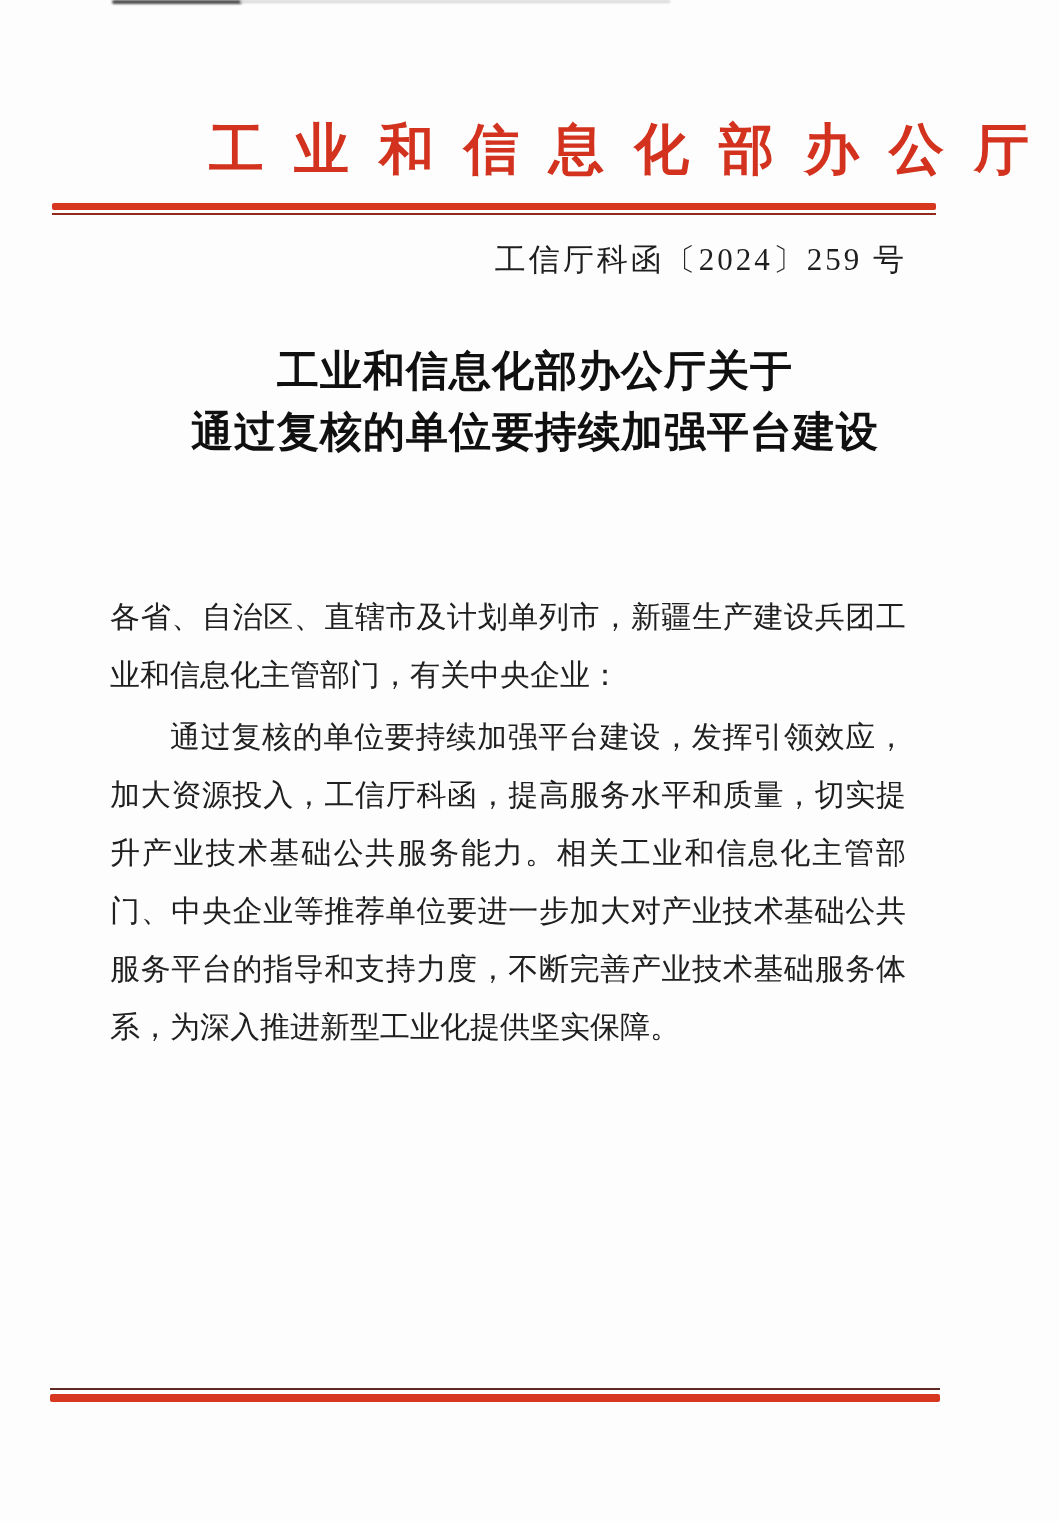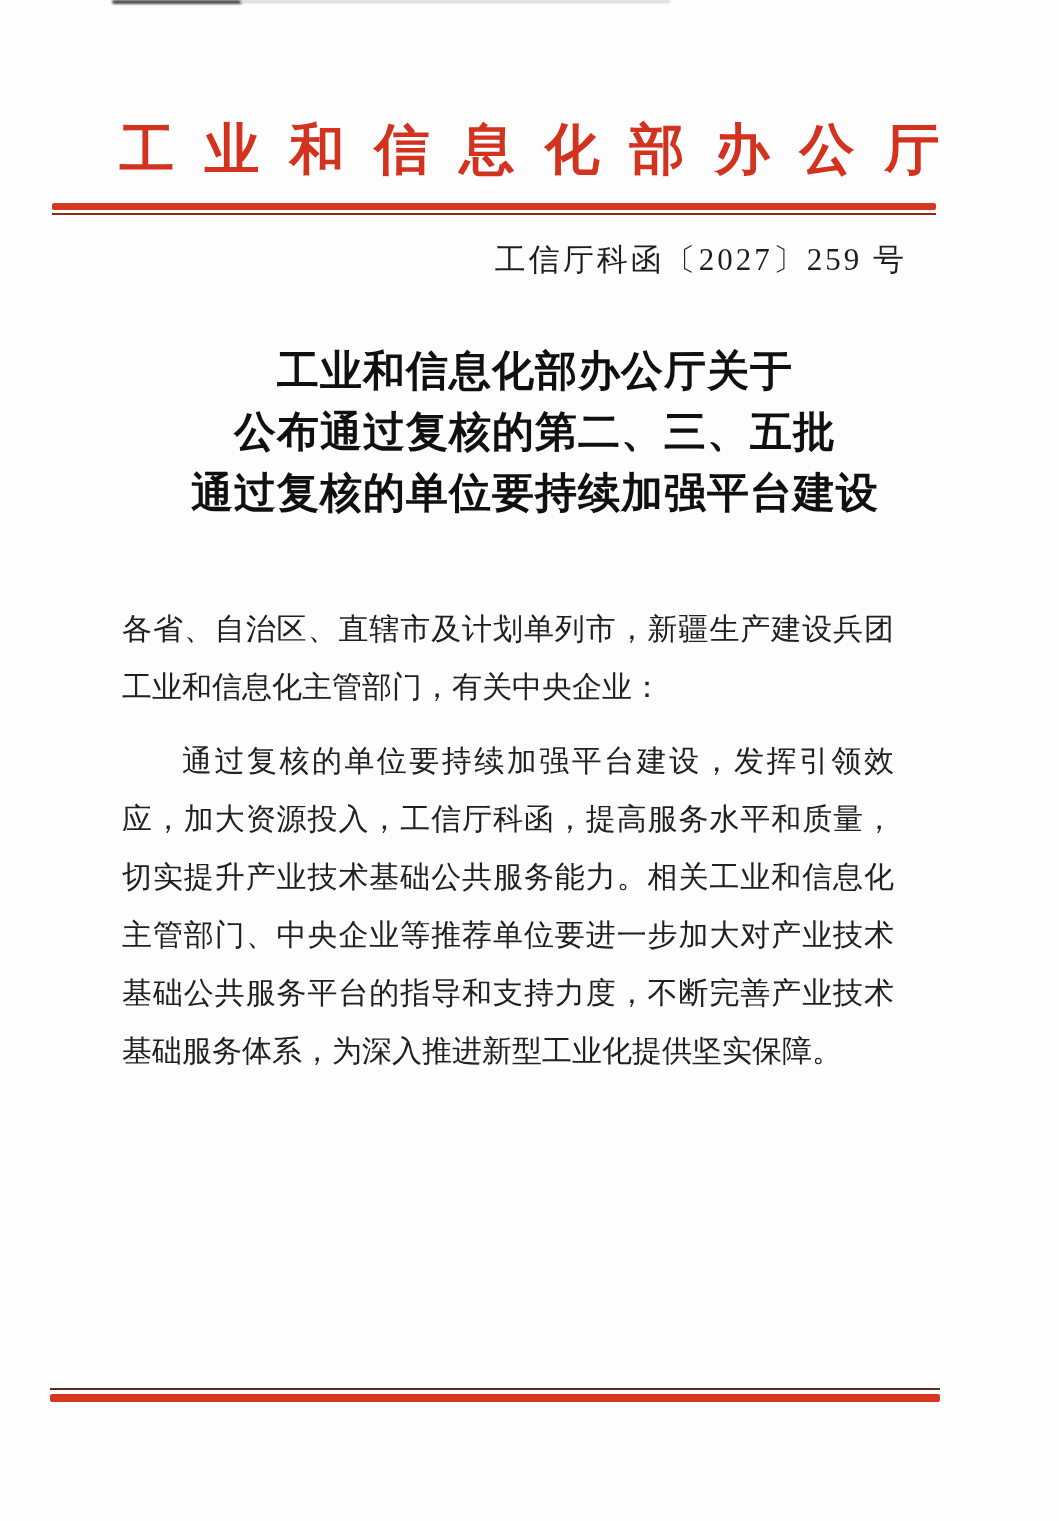--- a/index.html
+++ b/index.html
@@ -24,21 +24,21 @@
     position: absolute; top: 0; left: 240px;
     width: 430px; height: 3px;
     background: #d8d8d8; filter: blur(1px);
   }
 
   
   .letterhead {
     position: absolute; top: 118px; left: 0;
     width: 100%; margin: 0;
     box-sizing: border-box;
-    text-align: center;
+    text-align: right;
     font-size: 55px; line-height: 64px;
     font-weight: bold;
     color: #d2321e;
     letter-spacing: 30px; padding-left: 30px;
     white-space: nowrap;
   }
 
   
   .sep { position: absolute; left: 52px; width: 884px; }
   .sep .bar { width: 100%; }
@@ -72,43 +72,42 @@
 
   
   .body-text {
     position: absolute; top: 584px; left: 106px;
     width: 804px;
     font-size: 30px; line-height: 58px;
     color: #202020;
     text-align: justify;
     text-justify: inter-ideograph;
   }
-  .para { margin: 16px; text-indent: 2em; }
+  .para { margin: 4px; text-indent: 2em; }
   .para.no-indent { text-indent: 0; }
 </style>
 </head>
 <body>
 
 <div class="page">
 
   <div class="smudge-dark"></div>
   <div class="smudge-light"></div>
 
   <h1 class="letterhead">工业和信息化部办公厅</h1>
 
   <div class="sep sep-top">
     <div class="bar thick"></div>
     <div class="bar thin"></div>
   </div>
 
-  <div class="doc-number">工信厅科函〔2027〕259 号</div>
+  <div class="doc-number">工信厅科函〔2024〕259 号</div>
 
   <div class="title">
     <div class="title-line">工业和信息化部办公厅关于</div>
-    <div class="title-line">公布通过复核的第二、三、五批</div>
     <div class="title-line">通过复核的单位要持续加强平台建设</div>
   </div>
 
   <div class="body-text">
     <p class="para no-indent">各省、自治区、直辖市及计划单列市，新疆生产建设兵团工业和信息化主管部门，有关中央企业：</p>
     <p class="para">通过复核的单位要持续加强平台建设，发挥引领效应，加大资源投入，工信厅科函，提高服务水平和质量，切实提升产业技术基础公共服务能力。相关工业和信息化主管部门、中央企业等推荐单位要进一步加大对产业技术基础公共服务平台的指导和支持力度，不断完善产业技术基础服务体系，为深入推进新型工业化提供坚实保障。</p>
   </div>
 
   <div class="sep sep-bottom">
     <div class="bar thin"></div>

